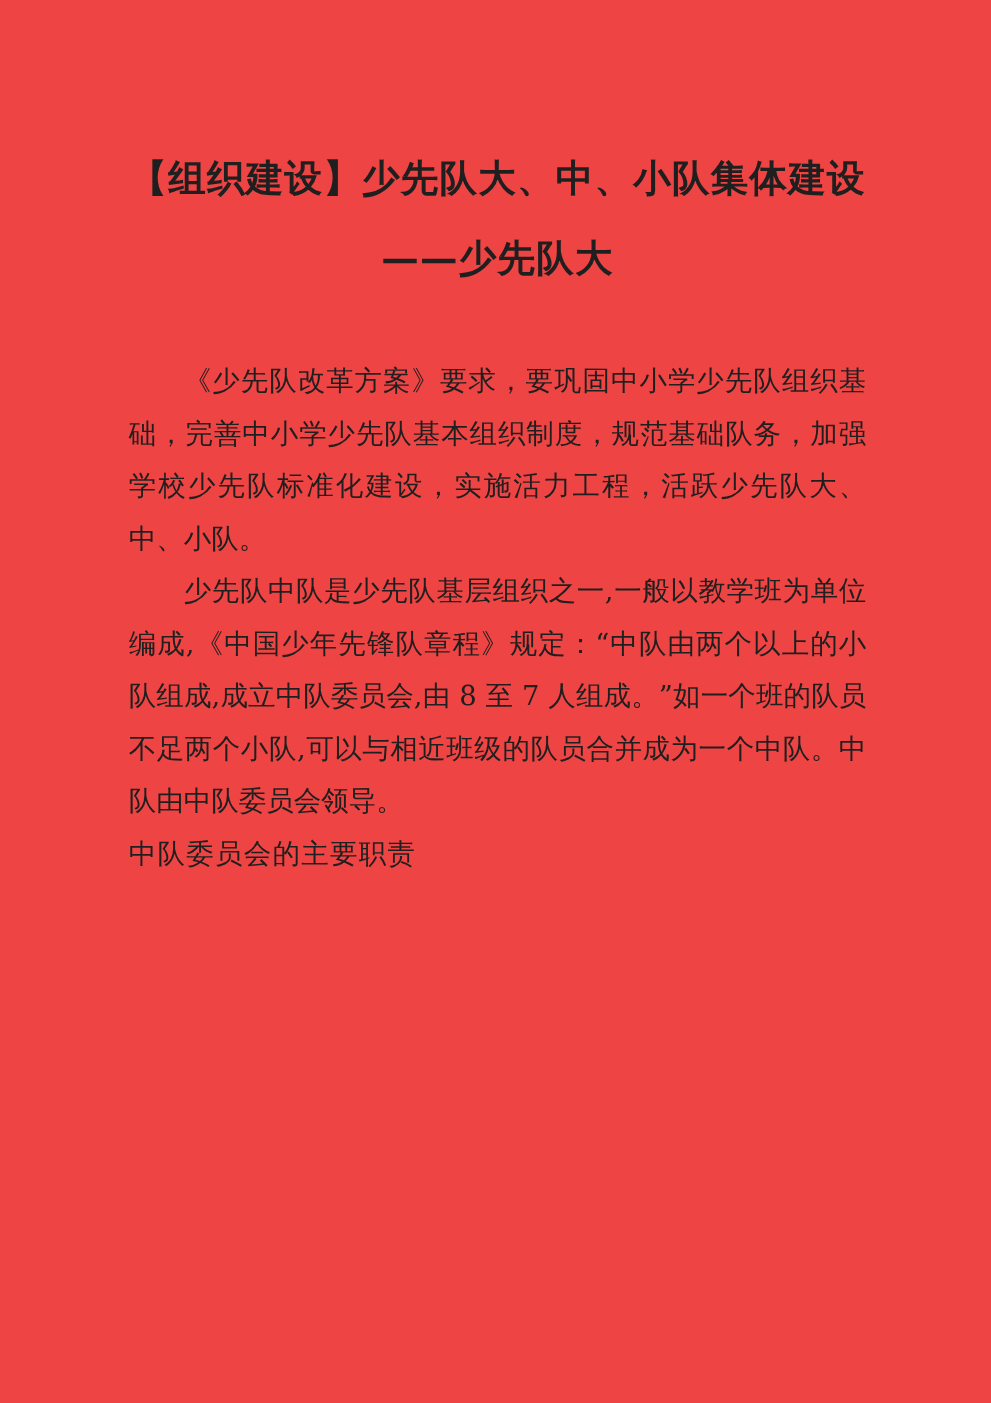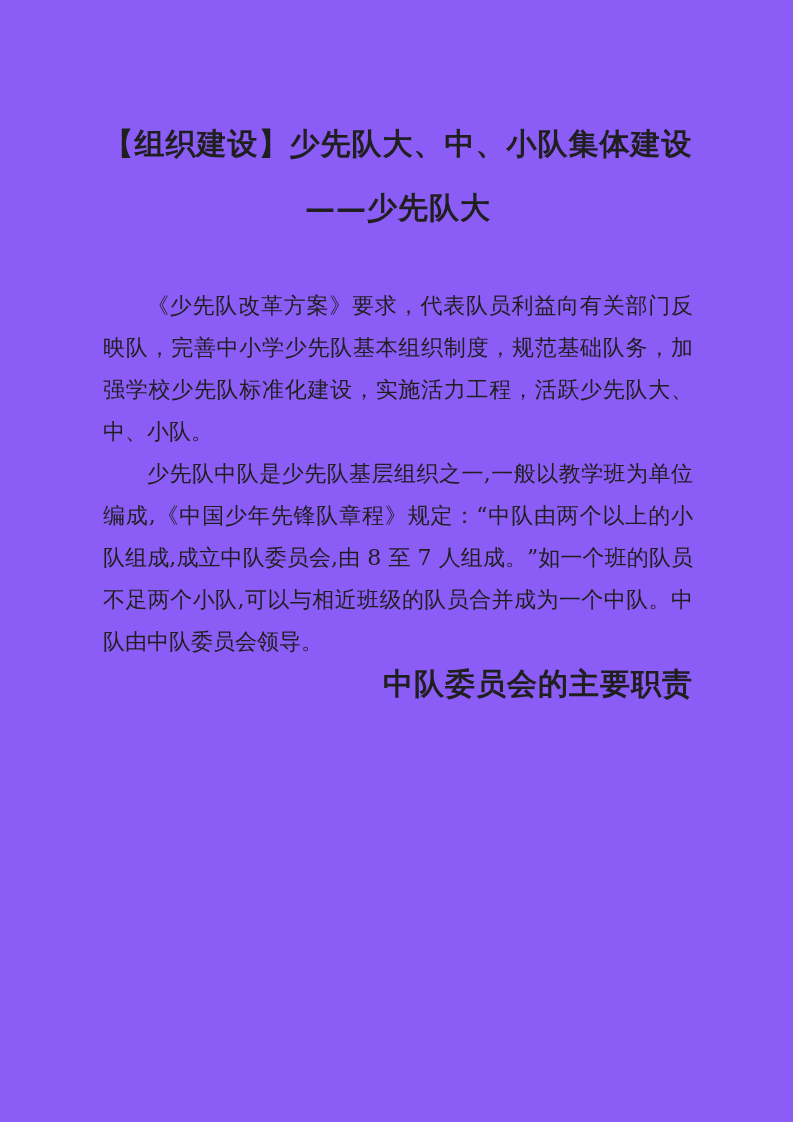--- a/index.html
+++ b/index.html
@@ -7,21 +7,21 @@
     padding: 0;
     background: #ffffff;
   }
   .page {
     position: relative;
     width: 793px;
     height: 1122px;
     box-sizing: border-box;
     margin: 0 auto;
     padding: 112px 100px 0 103px;
-    background: #8b5cf6;
+    background: #ef4444;
     color: #1f1f1f;
     font-family: "DejaVu Serif", serif;
     overflow: hidden;
   }
   .doc-title {
     margin: 0;
     font-size: 30px;
     line-height: 64px;
     font-weight: 700;
     text-align: center;
@@ -36,35 +36,35 @@
     line-height: 42px;
     text-align: justify;
     text-justify: inter-ideograph;
   }
   .doc-body p {
     margin: 0;
     text-indent: 2em;
   }
   .section-heading {
     margin: 0;
-    font-size: 30px;
+    font-size: 22px;
     line-height: 42px;
-    font-weight: 700;
-    text-align: right;
+    font-weight: 400;
+    text-align: left;
     text-indent: 0;
     letter-spacing: 1px;
   }
 </style>
 </head>
 <body>
 
 <div class="page">
   <h1 class="doc-title">
     <span class="title-line">【组织建设】少先队大、中、小队集体建设</span>
     <span class="title-line">——少先队大</span>
   </h1>
 
   <div class="doc-body">
-    <p>《少先队改革方案》要求，代表队员利益向有关部门反映队，完善中小学少先队基本组织制度，规范基础队务，加强学校少先队标准化建设，实施活力工程，活跃少先队大、中、小队。</p>
+    <p>《少先队改革方案》要求，要巩固中小学少先队组织基础，完善中小学少先队基本组织制度，规范基础队务，加强学校少先队标准化建设，实施活力工程，活跃少先队大、中、小队。</p>
     <p>少先队中队是少先队基层组织之一,一般以教学班为单位编成,《中国少年先锋队章程》规定：“中队由两个以上的小队组成,成立中队委员会,由 8 至 7 人组成。”如一个班的队员不足两个小队,可以与相近班级的队员合并成为一个中队。中队由中队委员会领导。</p>
     <h2 class="section-heading">中队委员会的主要职责</h2>
   </div>
 </div>
 
 </body></html>

